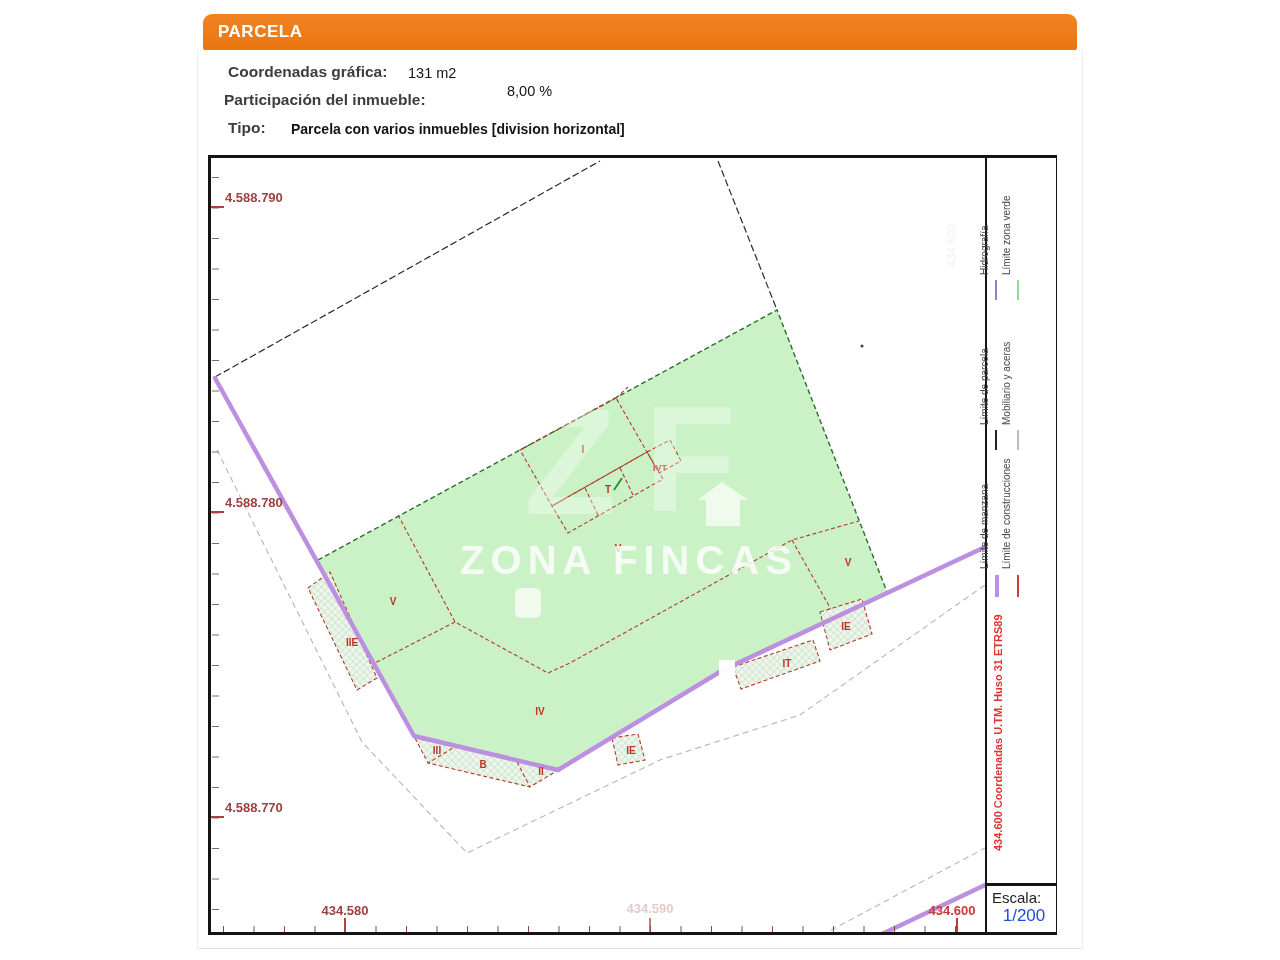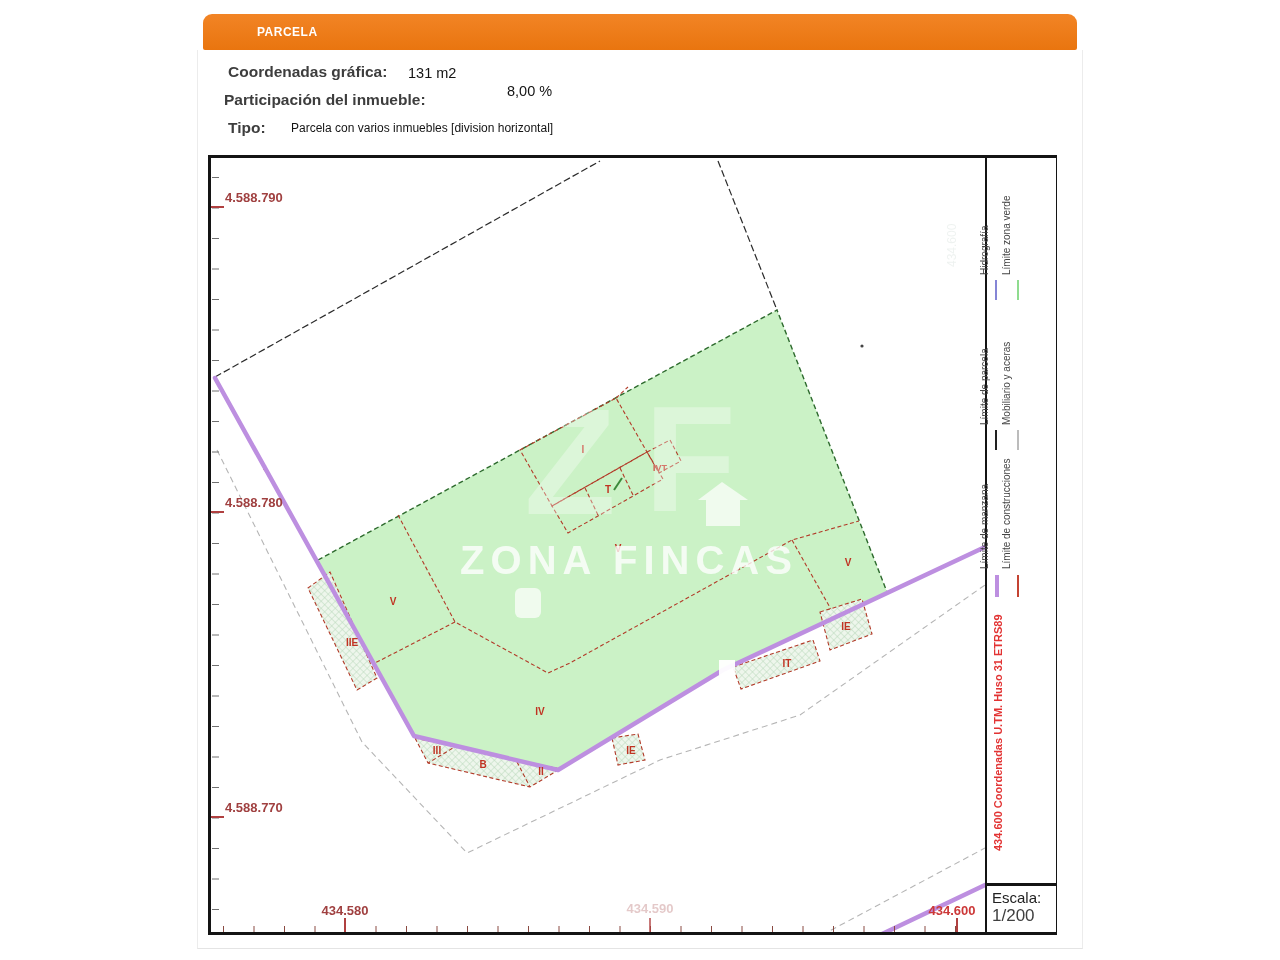--- a/index.html
+++ b/index.html
@@ -1,23 +1,23 @@
 <!DOCTYPE html>
 <html><head>
 <meta charset="utf-8">
 <style>
   html,body{margin:0;padding:0;background:#fff;}
   body{width:1280px;height:960px;position:relative;font-family:"Liberation Sans",sans-serif;overflow:hidden;}
   .abs{position:absolute;}
   .page-col{left:197px;top:50px;width:884px;height:898px;border-left:1px solid #ececec;border-right:1px solid #ececec;border-bottom:1px solid #e4e4e4;}
   .hdr{left:203px;top:14px;width:874px;height:36px;background:linear-gradient(#f28425,#e9750f);border-radius:9px 9px 2px 2px;}
-  .hdr-title{color:#fff;font-weight:bold;font-size:12px;letter-spacing:.5px;line-height:36px;padding-left:22px;margin-left:32px;}
+  .hdr-title{color:#fff;font-weight:bold;font-size:17px;letter-spacing:.5px;line-height:36px;padding-left:15px;}
   .dl{font-weight:bold;color:#3d3d3d;font-size:15.5px;}
   .dv{color:#141414;font-size:14.5px;}
-  .dv3{color:#141414;font-size:12px;}
+  .dv3{color:#141414;font-size:14px;font-weight:bold;}
 
   .map-frame{left:208px;top:155px;width:849px;height:780px;border:3px solid #141414;box-sizing:border-box;background:#fff;}
   #map-svg{position:absolute;left:0;top:0;}
 
   
   .parcel-line{stroke:#2b2b2b;stroke-width:1.2;stroke-dasharray:7 3;fill:none;}
   .green-zone{fill:#cbf2c6;}
   .green-edge{stroke:#2d6a2d;stroke-width:1.4;stroke-dasharray:5 3;fill:none;}
   .manzana{stroke:#bd8fe0;stroke-width:4.5;fill:none;stroke-linecap:round;stroke-linejoin:round;}
   .acera{stroke:#b5b5b5;stroke-width:1.1;stroke-dasharray:6 4;fill:none;}
@@ -35,21 +35,21 @@
   .wm-mono{font:bold 150px "Liberation Sans",sans-serif;text-anchor:middle;fill-opacity:.33;}
   .wm-word{font:bold 40px "Liberation Sans",sans-serif;letter-spacing:6px;text-anchor:middle;fill-opacity:.78;}
 
   
   .legend{left:774px;top:0;width:69px;height:774px;border-left:2px solid #141414;background:#fff;}
   .vtext{position:absolute;white-space:nowrap;height:12px;font-size:10px;color:#454545;transform:rotate(-90deg);transform-origin:0 100%;line-height:12px;}
   .sample{position:absolute;}
   .coordnote{position:absolute;white-space:nowrap;height:12px;font-size:11px;font-weight:bold;color:#e23333;transform:rotate(-90deg);transform-origin:0 100%;}
   .scalebox{position:absolute;left:0;right:0;top:725px;bottom:0;border-top:3px solid #141414;padding:3px 0 0 5px;box-sizing:border-box;}
   .scale-l{font-size:15px;color:#222;}
-  .scale-v{font-size:17px;color:#404040;}
+  .scale-v{font-size:17px;color:#1d4ed8;text-align:center;}
 </style>
 </head>
 <body>
 
 <div class="abs page-col"></div>
 
 <div class="abs hdr">
   <div class="hdr-title">PARCELA</div>
 </div>
 

